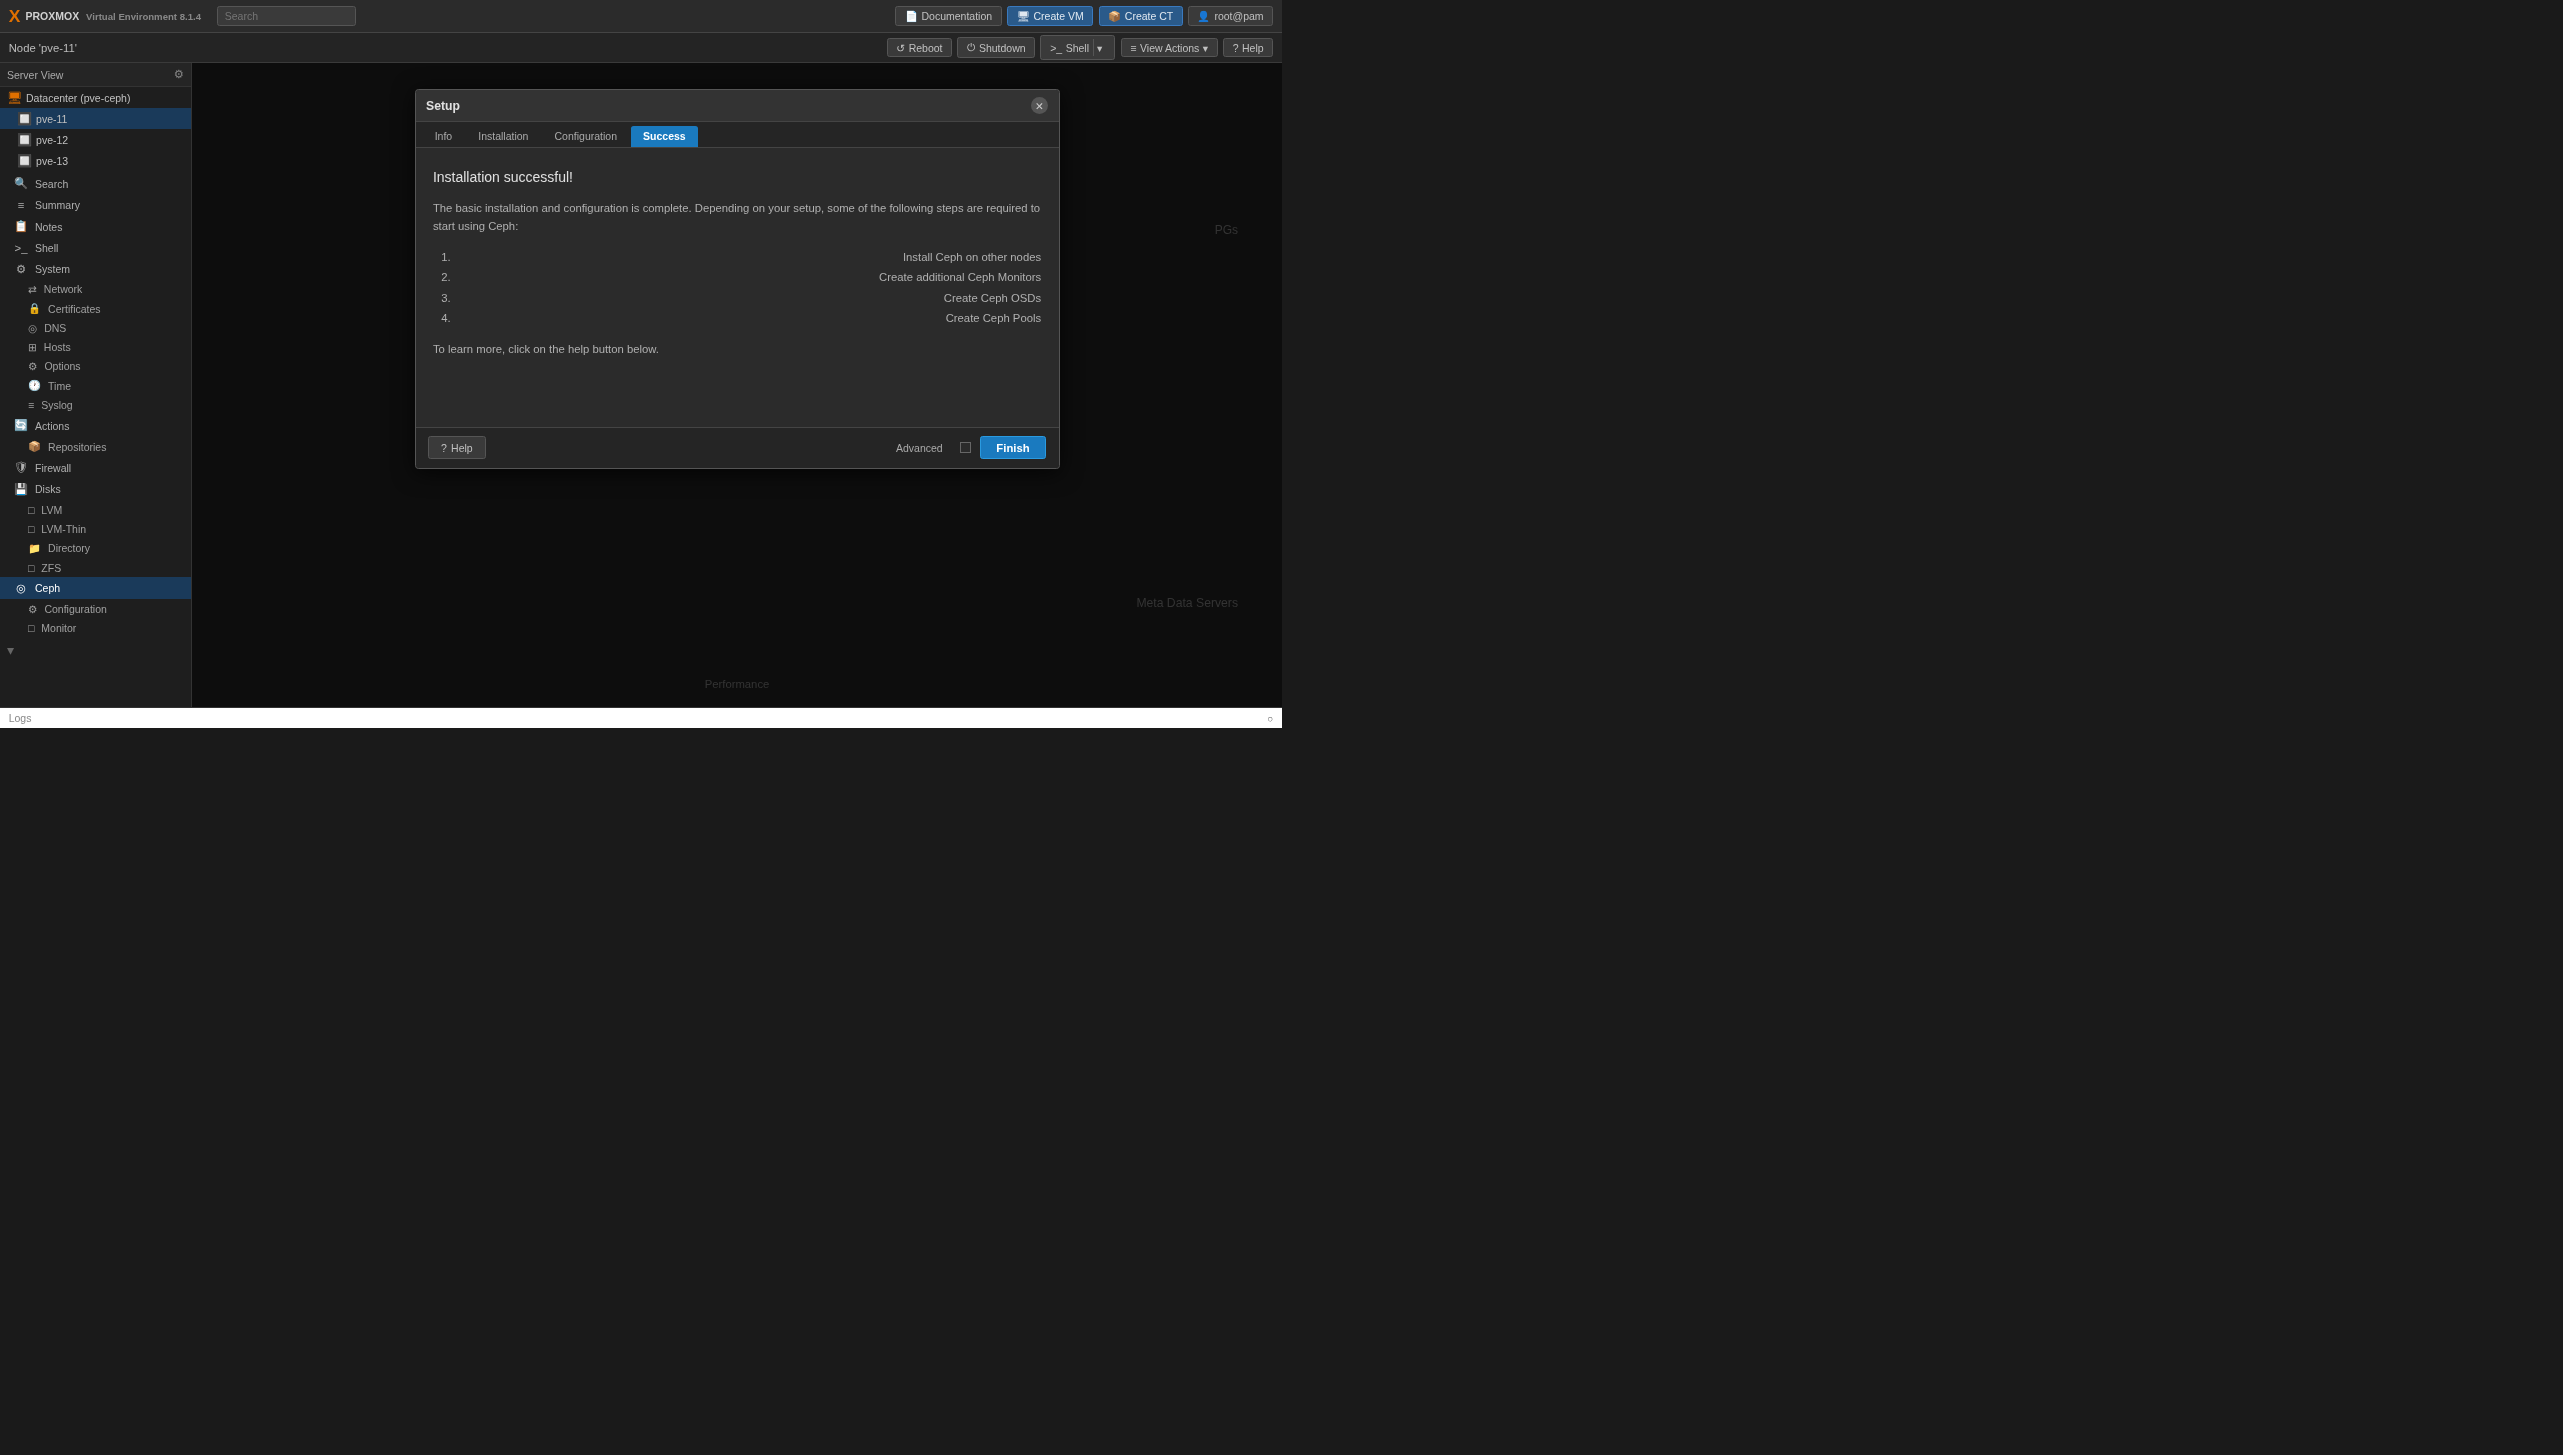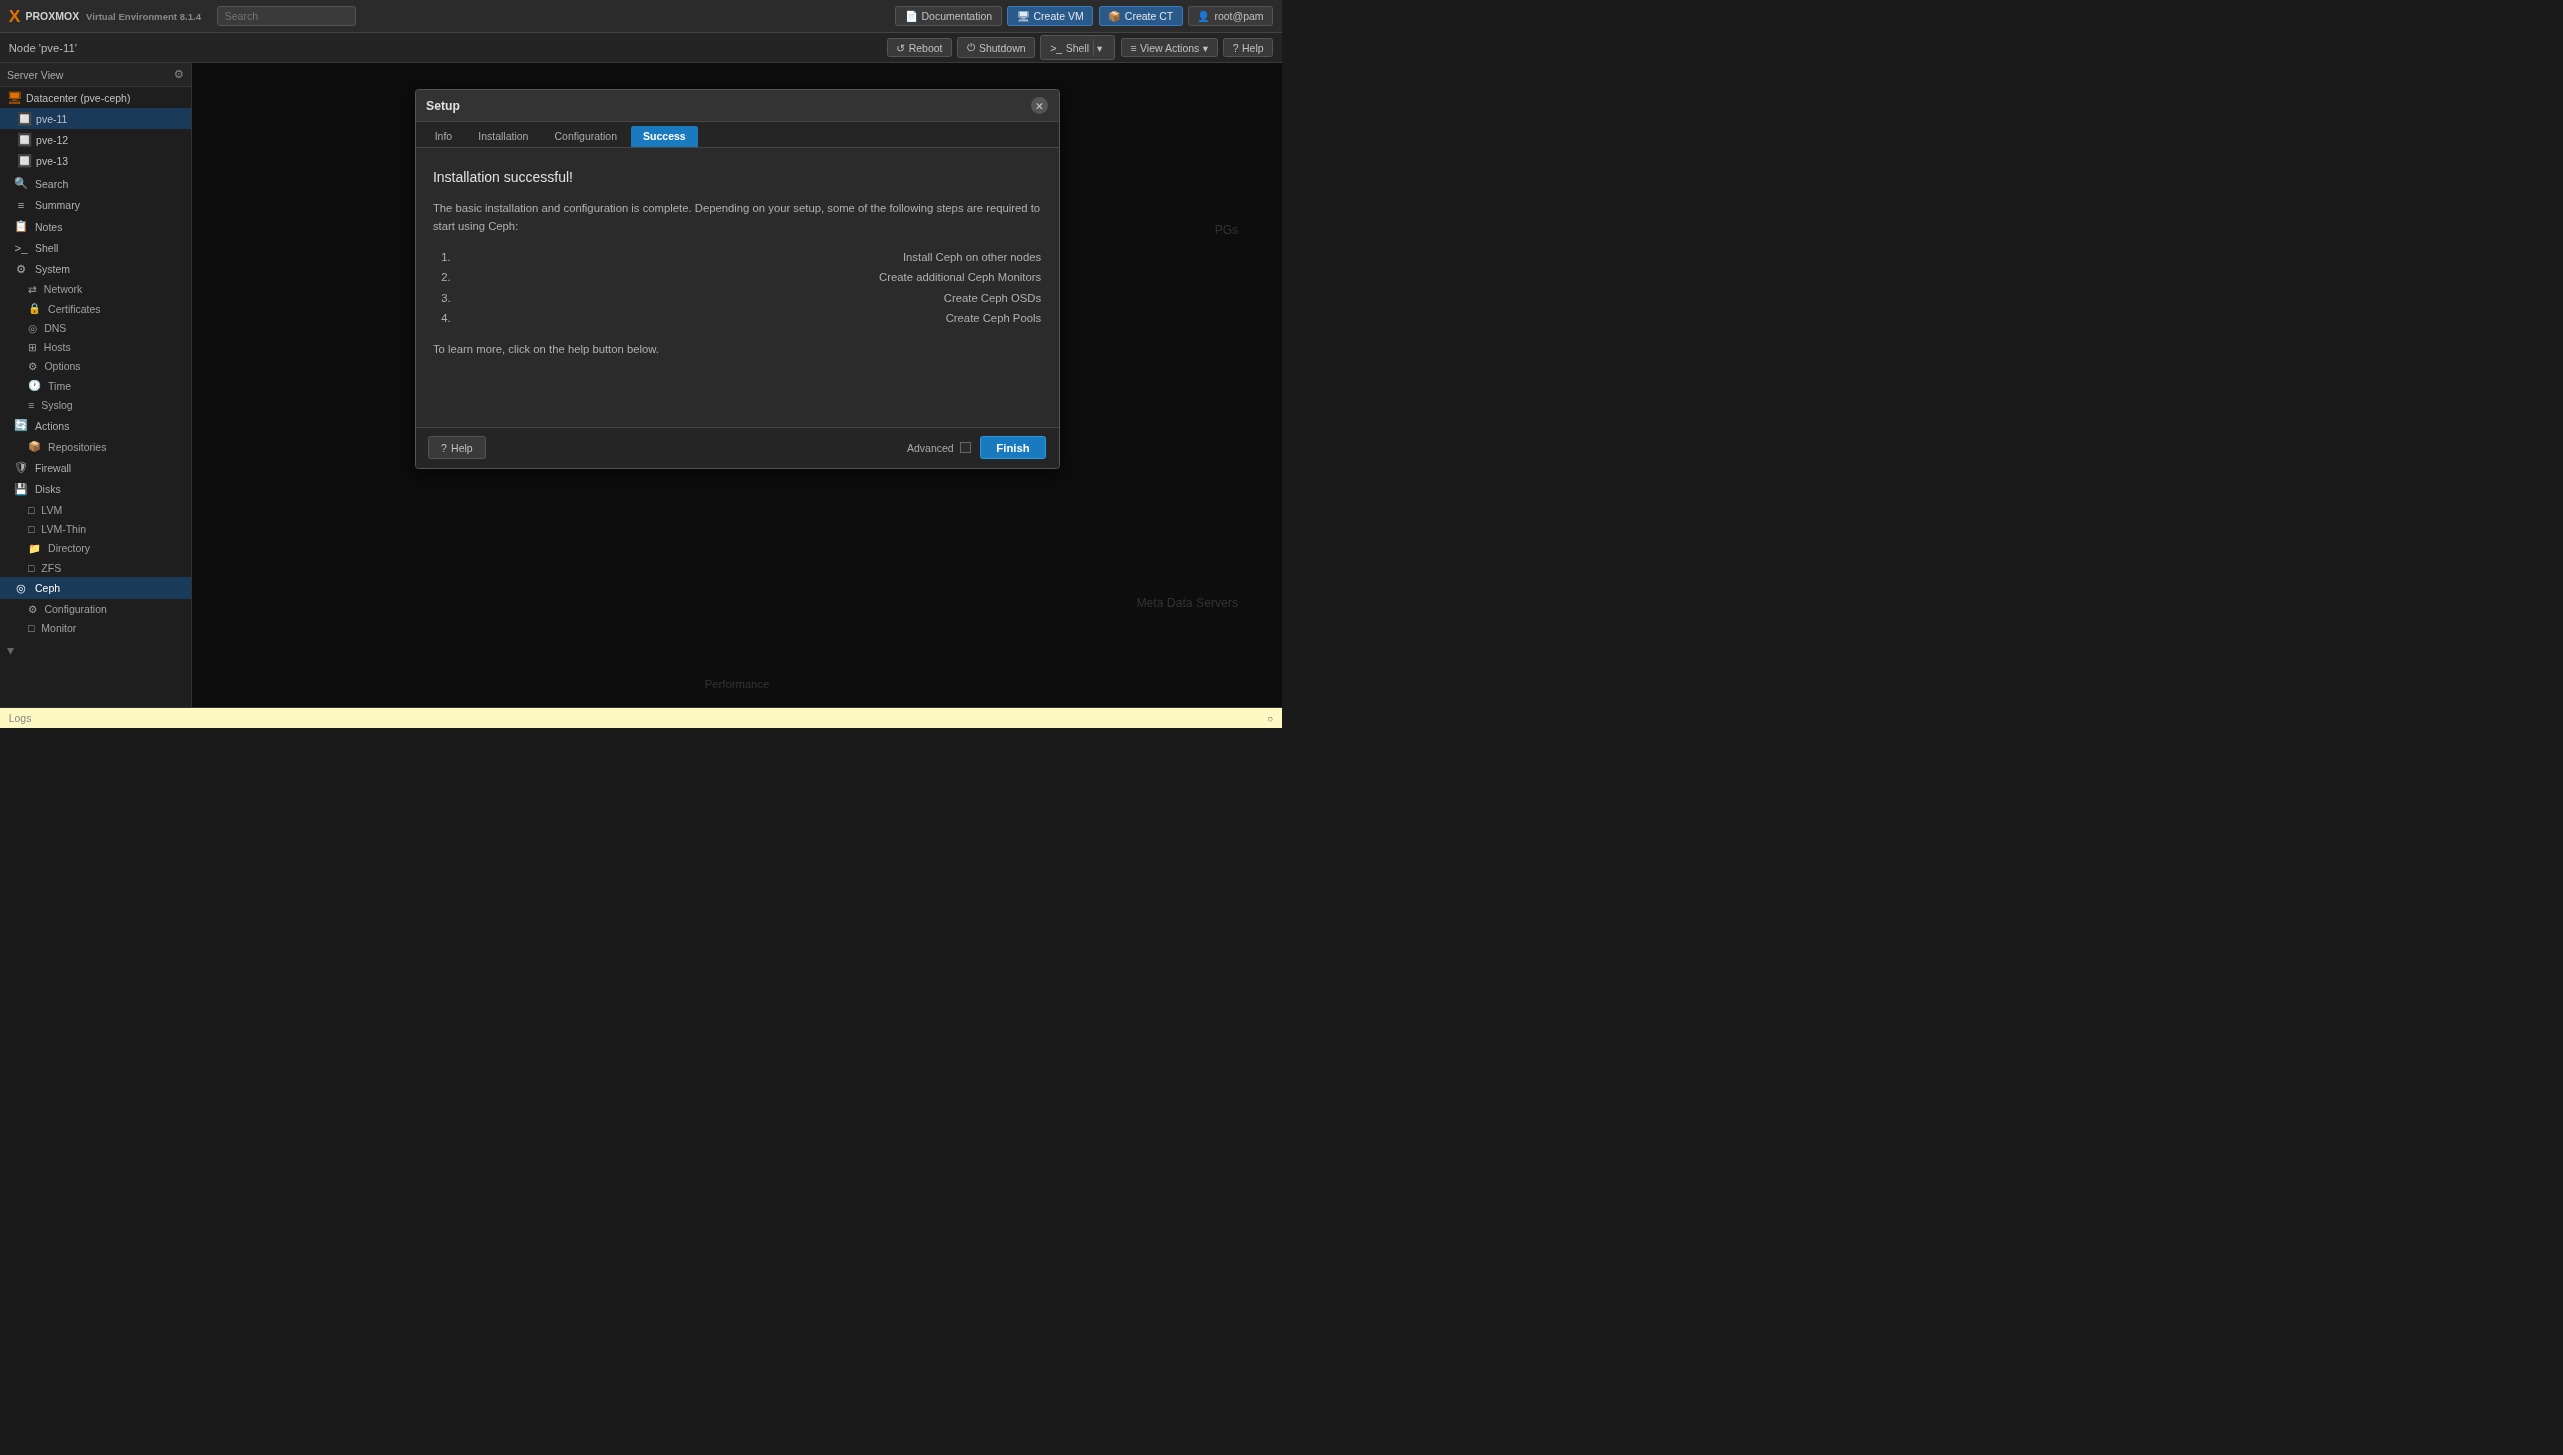--- a/index.html
+++ b/index.html
@@ -334,34 +334,34 @@
       padding: 4.4px 15.7px;
       cursor: pointer;
       font-size: 11.3px;
       font-weight: 600;
     }
     .advanced-label {
       color: #aaa;
       font-size: 10.5px;
       display: flex;
       align-items: center;
-      gap: 6px;
+      gap: 17px;
     }
     .advanced-checkbox {
       width: 11.3px;
       height: 11.3px;
       border: 0.9px solid #666;
       background: #2b2b2b;
       display: inline-block;
     }
 
     
     .logbar {
       height: 21px;
-      background: #fef9c3;
+      background: #ffffff;
       border-top: 0.9px solid #333;
       display: flex;
       align-items: center;
       padding: 0 8.7px;
       font-size: 10.5px;
       color: #888;
     }
 
     
     ::-webkit-scrollbar { width: 5.2px; }

